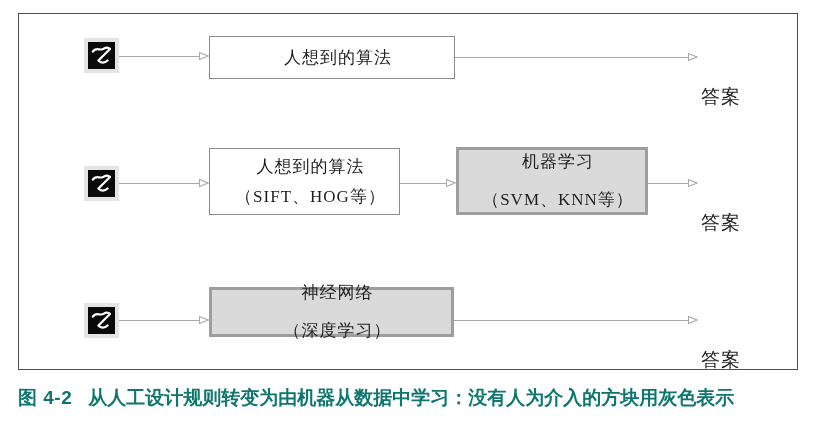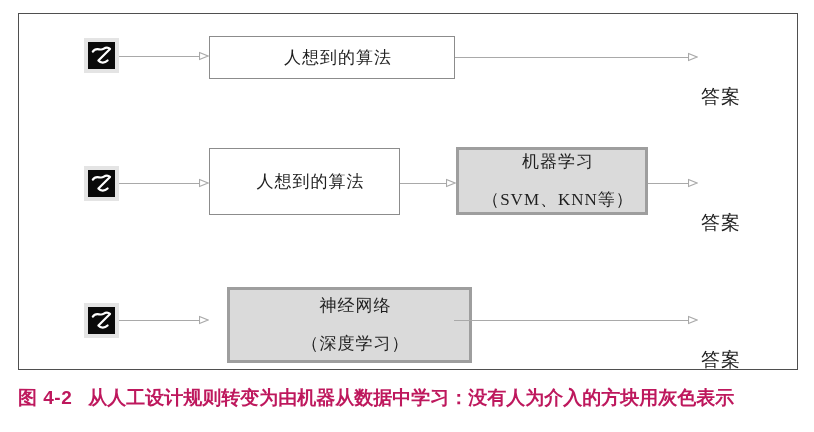--- a/index.html
+++ b/index.html
@@ -65,21 +65,21 @@
     position:absolute;left:701px;
     font-size:19px;line-height:24px;
     letter-spacing:1px;
     margin-top:40px;
   }
   
   .caption{
     position:absolute;left:18px;top:385px;
     font-family:"Liberation Sans","DejaVu Sans",sans-serif;
     font-weight:bold;font-size:19px;line-height:26px;
-    color:#be185d;
+    color:#0f766e;
     white-space:nowrap;
   }
   .caption .cap-label{margin-right:16px;letter-spacing:0.5px;}
 </style>
 </head>
 <body>
 
 <div class="page">
   <div class="frame"></div>
 
@@ -115,20 +115,21 @@
     </div>
   </div>
   <div class="arrow" style="left:119px;top:177px;width:90px;">
     <div class="shaft"></div>
     <svg width="10" height="10" viewBox="0 0 10 10">
         <polygon points="0.5,1.5 9,5 0.5,8.5"></polygon>
       </svg>
   </div>
   <div class="flow-box" style="left:209px;top:148px;width:191px;height:67px;">
     <span>人想到的算法</span>
+    <span>（SIFT、HOG等）</span>
   </div>
   <div class="arrow" style="left:400px;top:177px;width:56px;">
     <div class="shaft"></div>
     <svg width="10" height="10" viewBox="0 0 10 10">
         <polygon points="0.5,1.5 9,5 0.5,8.5"></polygon>
       </svg>
   </div>
   <div class="flow-box gray" style="left:456px;top:147px;width:192px;height:68px;">
     <span>机器学习</span>
     <span>（SVM、KNN等）</span>
@@ -147,21 +148,21 @@
         <path d="M5,10 C8.5,4.5 12.5,9.5 16,7.2 C18.5,5.6 21,5.6 22.8,7.2 L10.8,19.2 C13.2,22.3 17.5,21.8 20.3,19.2" fill="none" stroke="#ffffff" stroke-width="2.3" stroke-linecap="round" stroke-linejoin="round"></path>
       </svg>
     </div>
   </div>
   <div class="arrow" style="left:119px;top:314px;width:90px;">
     <div class="shaft"></div>
     <svg width="10" height="10" viewBox="0 0 10 10">
         <polygon points="0.5,1.5 9,5 0.5,8.5"></polygon>
       </svg>
   </div>
-  <div class="flow-box gray" style="left:227px;top:287px;width:245px;height:76px;">
+  <div class="flow-box gray" style="left:209px;top:287px;width:245px;height:50px;">
     <span>神经网络</span>
     <span>（深度学习）</span>
   </div>
   <div class="arrow" style="left:454px;top:314px;width:244px;">
     <div class="shaft"></div>
     <svg width="10" height="10" viewBox="0 0 10 10">
         <polygon points="0.5,1.5 9,5 0.5,8.5"></polygon>
       </svg>
   </div>
   <div class="answer" style="top:308px;">答案</div>

